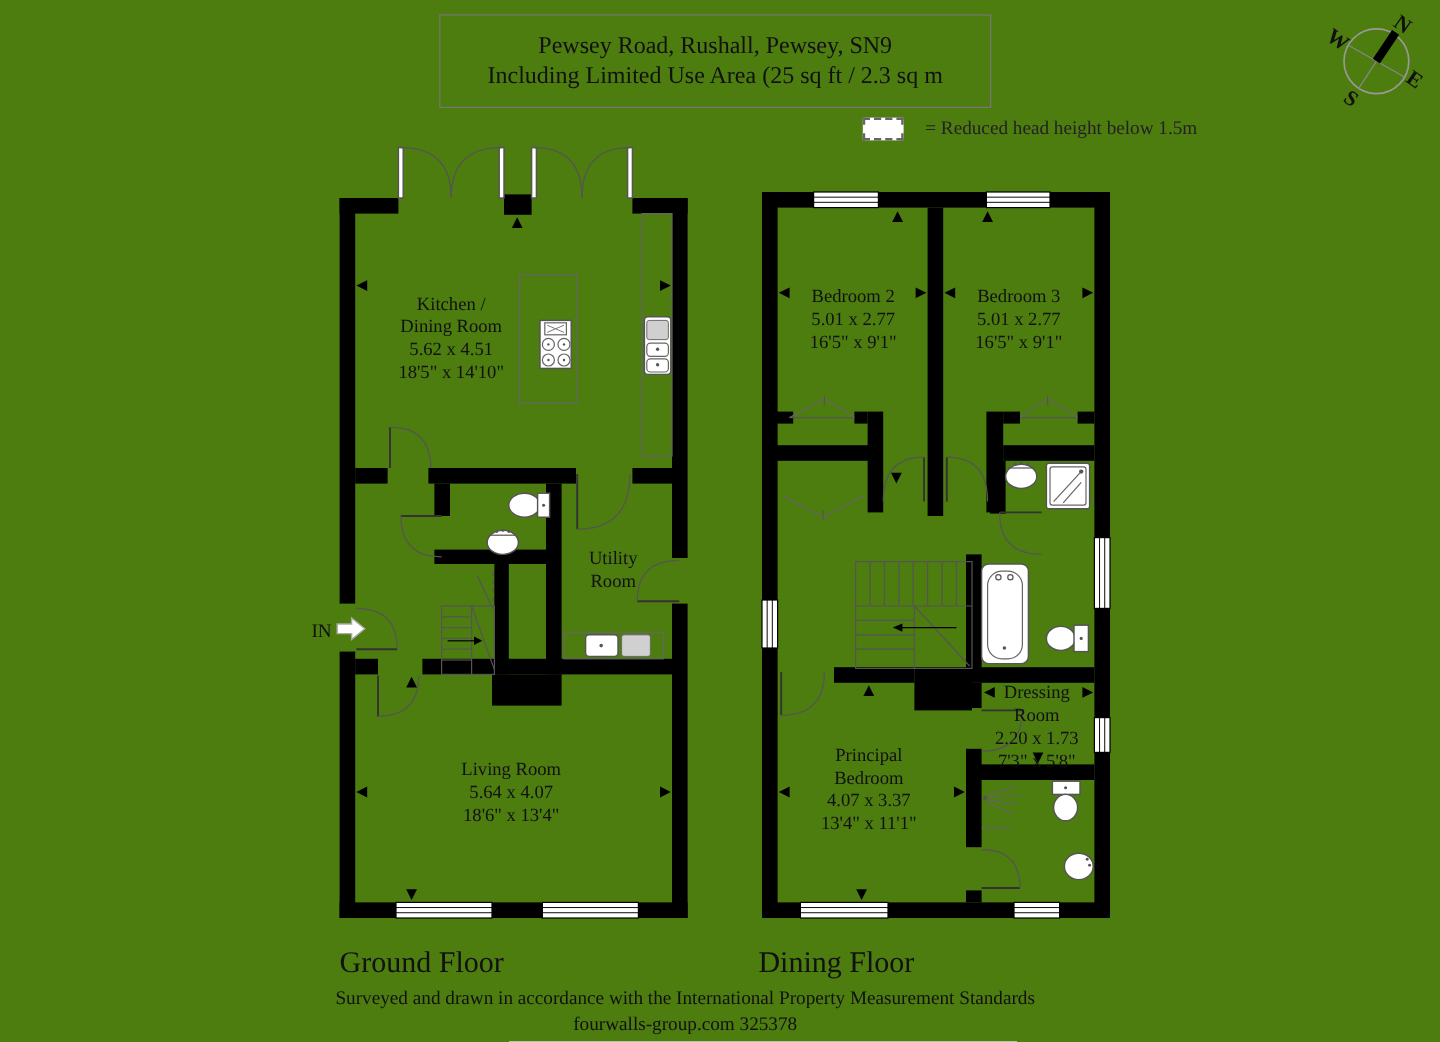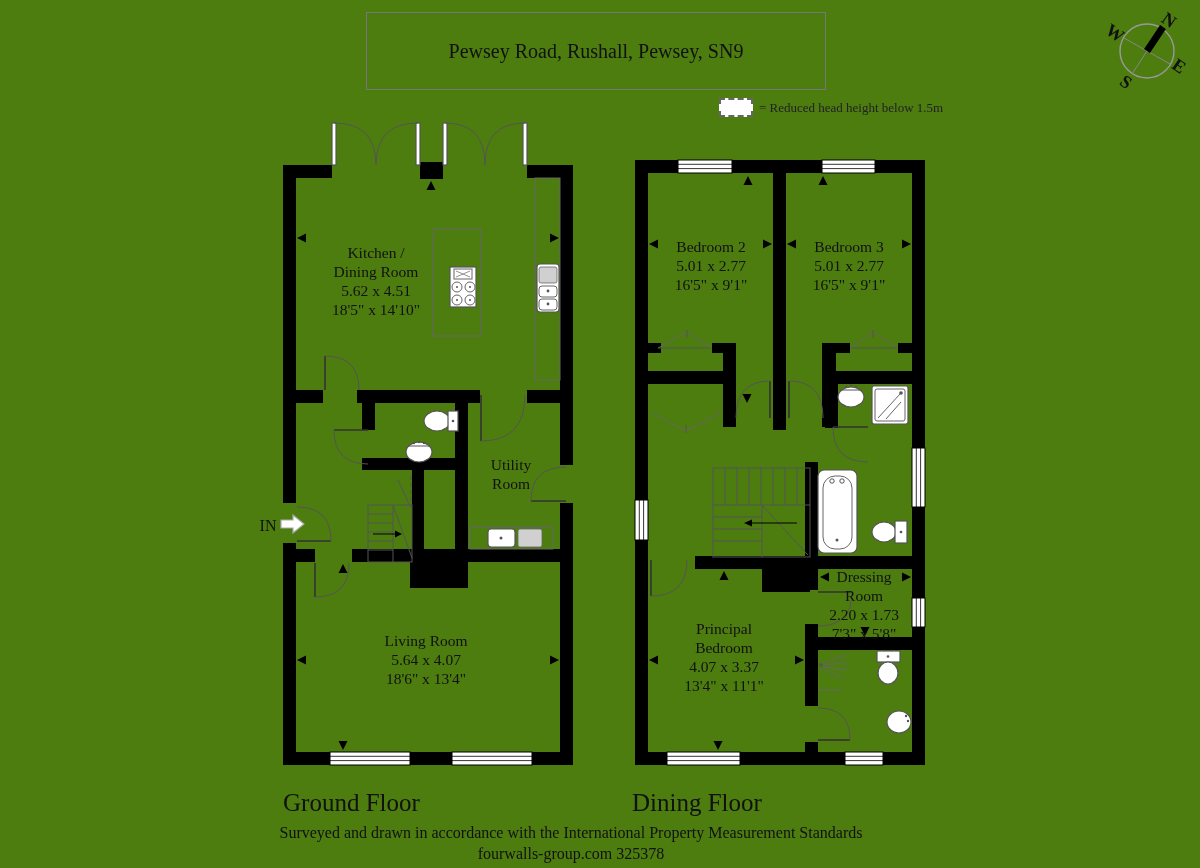--- a/index.html
+++ b/index.html
@@ -3,21 +3,21 @@
 <meta charset="utf-8">
 <style>
   html,body{margin:0;padding:0;background:#fff;}
   .canvas{position:relative;width:1200px;height:868px;background:#4d7c0f;overflow:hidden;
           font-family:Liberation Serif, serif;color:#111;}
   .title-box{position:absolute;left:366px;top:12px;width:458px;height:76px;border:1px solid #777;
              display:flex;flex-direction:column;justify-content:center;text-align:center;
              font-size:20px;line-height:25px;color:#111;}
   .legend{position:absolute;left:719px;top:98px;display:flex;align-items:center;}
   .legend-swatch{display:inline-block;width:30px;height:15px;border:2px dashed #666;background:#fff;}
-  .legend-label{font-size:13px;margin-left:6px;color:#222;}
+  .legend-label{font-size:16px;margin-left:18px;color:#222;}
   .floor-label{position:absolute;top:789px;font-size:25px;color:#111;}
   .floor-label.ground{left:283px;}
   .floor-label.first{left:632px;}
   .footer-line{position:absolute;left:0;width:1142px;text-align:center;font-size:16px;color:#111;}
   .footer-line.l1{top:824px;}
   .footer-line.l2{top:845px;}
   svg text{fill:#111;}
   .room-name{font-size:15.5px;}
   .wall{fill:#000;stroke:none;}
   .doorarc{fill:none;stroke:#555;stroke-width:1;}
@@ -30,20 +30,21 @@
   .stair{stroke:#555;stroke-width:1;fill:none;}
   .dashedline{stroke:#555;stroke-width:1;stroke-dasharray:4 3;fill:none;}
 </style>
 </head>
 <body>
 
 <div class="canvas">
 
   <div class="title-box">
     <div>Pewsey Road, Rushall, Pewsey, SN9</div>
+    <div>Including Limited Use Area (25 sq ft / 2.3 sq m</div>
   </div>
 
   <div class="legend">
     <span class="legend-swatch"></span>
     <span class="legend-label">= Reduced head height below 1.5m</span>
   </div>
 
   <svg width="1200" height="868" viewBox="0 0 1200 868" style="position:absolute;left:0;top:0;">
 
     <g>

